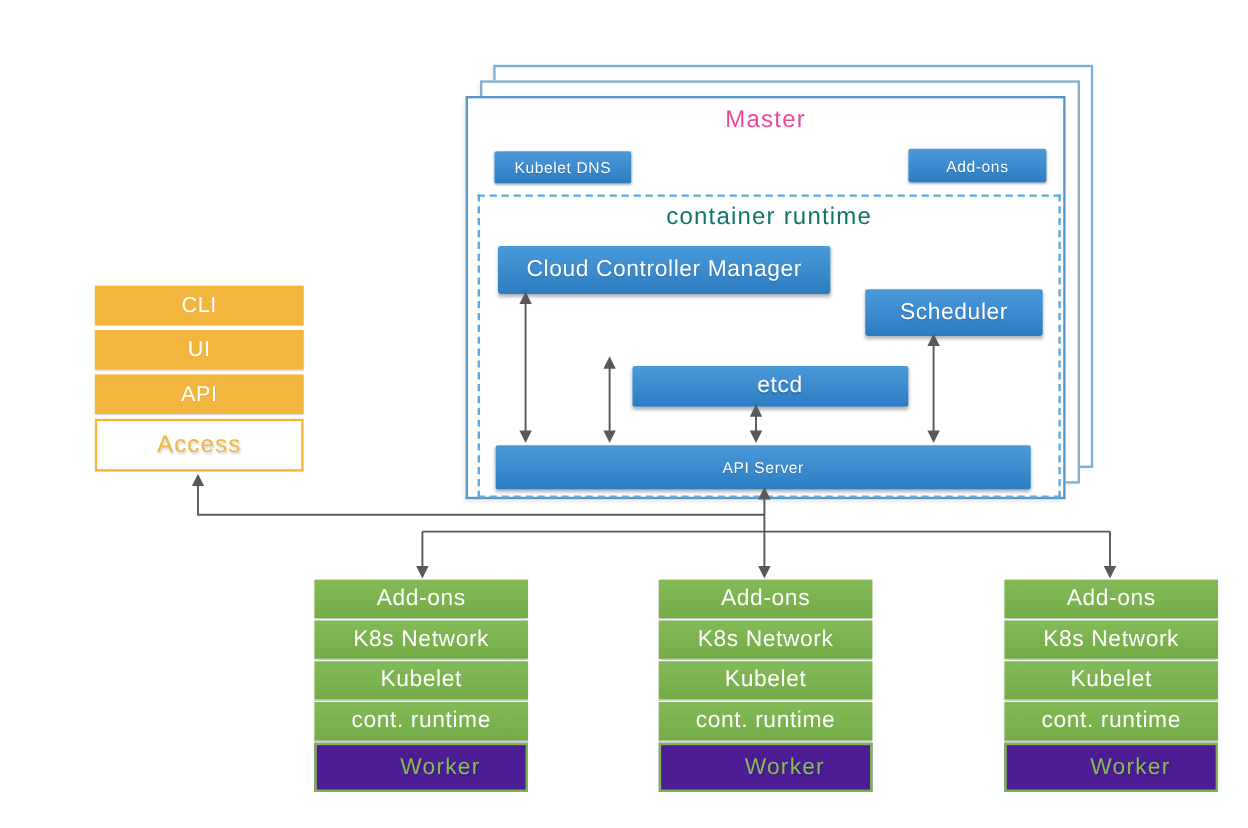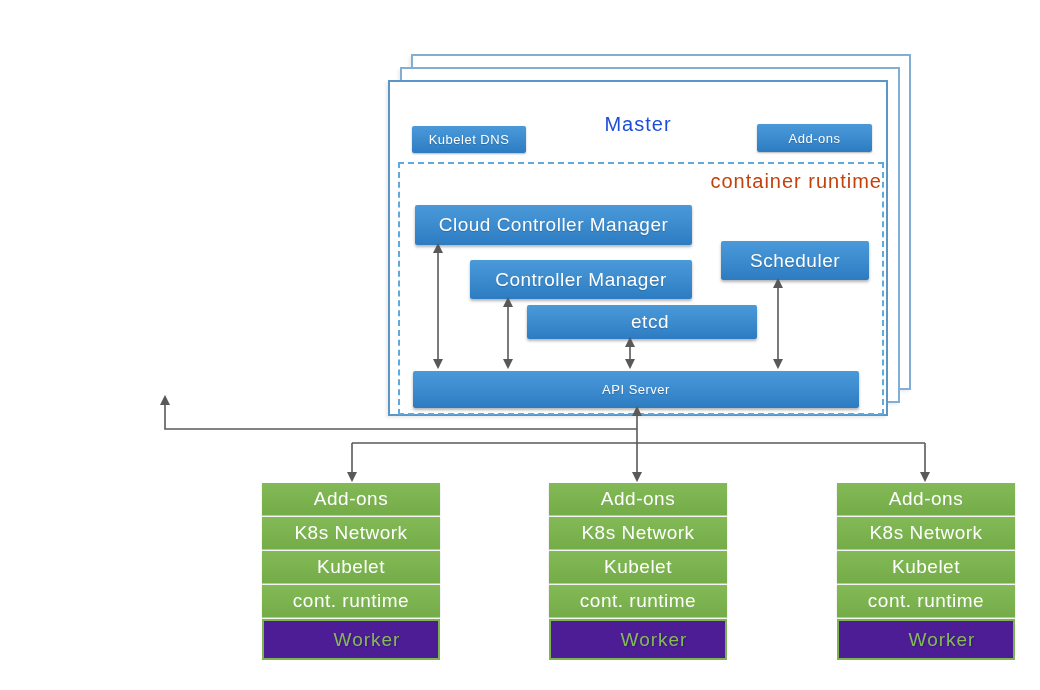--- a/index.html
+++ b/index.html
@@ -8,33 +8,33 @@
   .canvas { position:relative; width:1040px; height:690px; background:#ffffff; overflow:hidden; }
 
   
   .page { position:absolute; width:500px; height:336px; background:#ffffff;
           border:2px solid #82aed3; box-shadow:-2px 2px 3px rgba(0,0,0,0.07); }
   .page.back2 { left:411px; top:54px; }
   .page.back1 { left:400px; top:67px; }
   .master { position:absolute; left:388px; top:80px; width:500px; height:336px;
             background:#ffffff; border:2px solid #5b96c6; box-shadow:-2px 2px 3px rgba(0,0,0,0.08); }
   .master-title { position:absolute; top:7px; left:0; width:100%; text-align:center;
-                  font-size:20px; letter-spacing:1px; color:#1d4ed8;margin-top:24px; }
+                  font-size:20px; letter-spacing:1px; color:#ec4899; }
 
   .blue-btn { position:absolute; display:flex; align-items:center; justify-content:center;
               color:#ffffff; font-size:13px; letter-spacing:0.5px; border-radius:2px;
               background:linear-gradient(#4a9ada,#2d7cc2); box-shadow:0 1px 2px rgba(0,0,0,0.3);
               text-shadow:0 1px 1px rgba(0,0,0,0.2); }
   .btn-dns    { left:22px;  top:44px; width:114px; height:27px; }
   .btn-addons { left:367px; top:42px; width:115px; height:28px; }
 
   .runtime { position:absolute; left:8px; top:80px; width:486px; height:253px;
              border:2px dashed #5fa9dc; }
-  .runtime-title { position:absolute; top:6px; left:0; width:100%; text-align:right;
-                   font-size:20px; letter-spacing:1px; color:#c2410c; }
+  .runtime-title { position:absolute; top:6px; left:0; width:100%; text-align:center;
+                   font-size:20px; letter-spacing:1px; color:#0f766e; }
 
   .comp { position:absolute; display:flex; align-items:center; justify-content:center;
           color:#ffffff; font-size:19px; letter-spacing:0.5px; border-radius:2px;
           background:linear-gradient(#4a9ada,#2d7cc2); box-shadow:0 2px 3px rgba(0,0,0,0.3);
           text-shadow:0 1px 1px rgba(0,0,0,0.2); }
   .comp-ccm       { left:15px;  top:41px;  width:277px; height:40px; }
   .comp-cm        { left:70px;  top:96px;  width:222px; height:39px; }
   .comp-scheduler { left:321px; top:77px;  width:148px; height:39px;text-align:right; }
   .comp-etcd      { left:127px; top:141px; width:230px; height:34px;padding-left:16px; }
   .comp-api       { left:13px;  top:207px; width:446px; height:37px; font-size:13px; }
@@ -72,27 +72,32 @@
   <div class="page back1"></div>
 
   <div class="master">
     <div class="master-title">Master</div>
     <div class="blue-btn btn-dns">Kubelet DNS</div>
     <div class="blue-btn btn-addons">Add-ons</div>
 
     <div class="runtime">
       <div class="runtime-title">container runtime</div>
       <div class="comp comp-ccm">Cloud Controller Manager</div>
-      <div class="comp comp-cm">Controller Manager</div>
       <div class="comp comp-scheduler">Scheduler</div>
       <div class="comp comp-etcd">etcd</div>
       <div class="comp comp-api">API Server</div>
     </div>
   </div>
 
+  <div class="access">
+    <div class="access-row">CLI</div>
+    <div class="access-row">UI</div>
+    <div class="access-row">API</div>
+    <div class="access-label">Access</div>
+  </div>
 
   <div class="worker w1">
     <div class="wrow">Add-ons</div>
     <div class="wrow">K8s Network</div>
     <div class="wrow">Kubelet</div>
     <div class="wrow">cont. runtime</div>
     <div class="wlabel">Worker</div>
   </div>
   <div class="worker w2">
     <div class="wrow">Add-ons</div>

